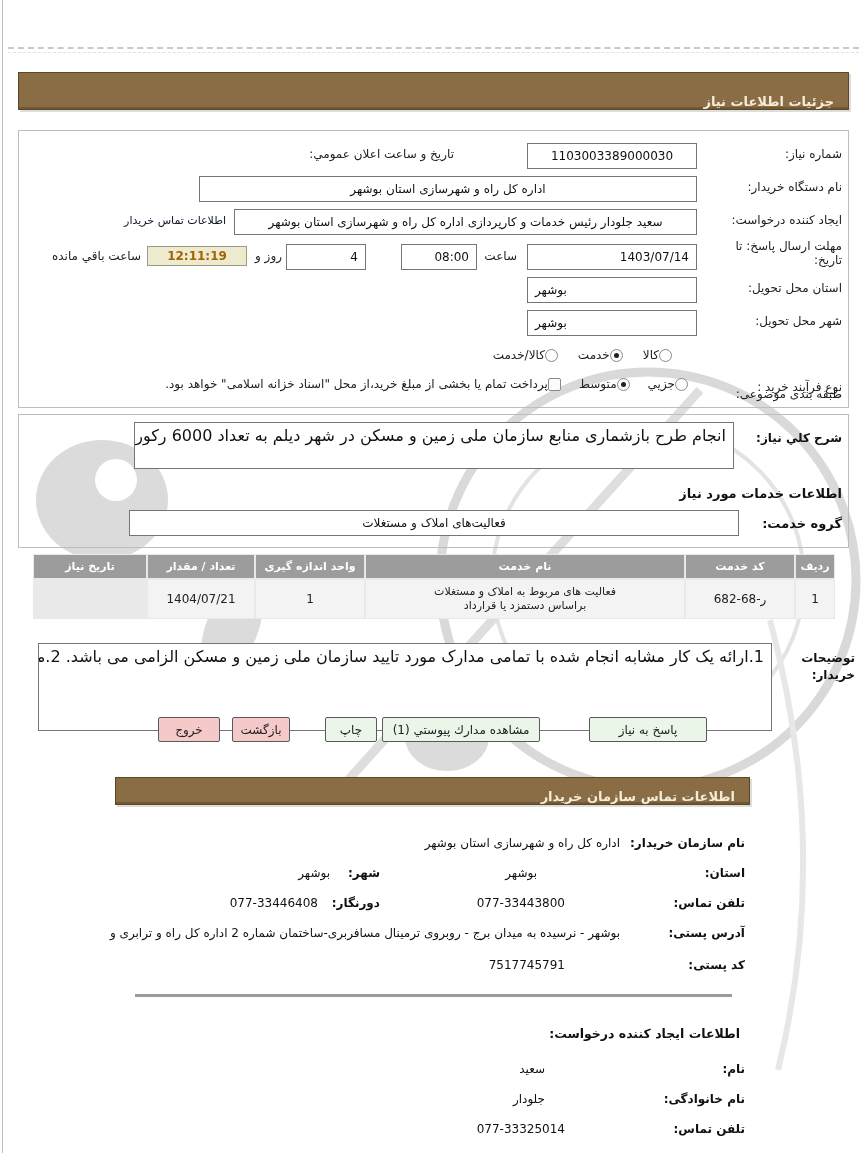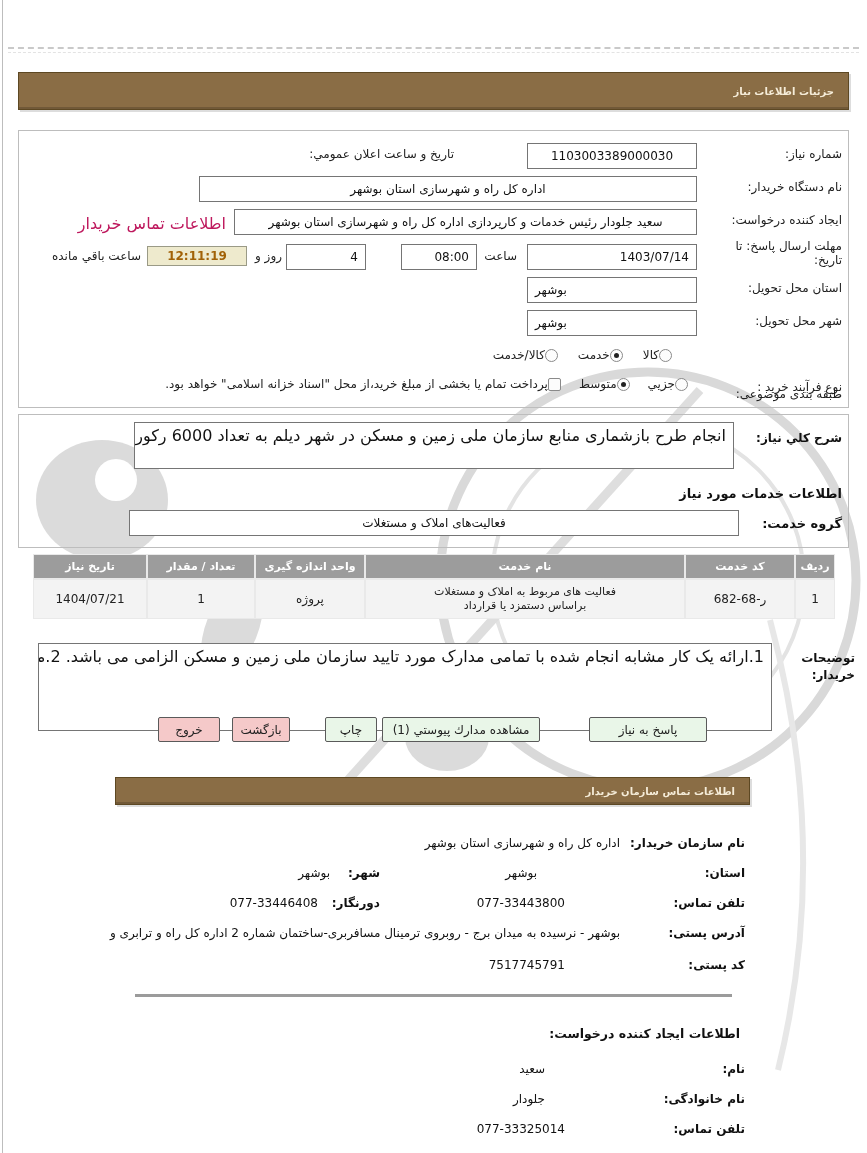--- a/index.html
+++ b/index.html
@@ -10,39 +10,39 @@
   }
   
   .edge-line { position:absolute; left:2px; top:0; bottom:0; width:1px; background:#bdbdbd; z-index:0; }
   .dash1 { position:absolute; top:47px; left:8px; right:8px; border-top:2px dashed #c9c9c9; z-index:0; }
   .dash2 { position:absolute; top:52px; left:8px; right:8px; border-top:1px dashed #e3e3e3; z-index:0; }
   .watermark { position:absolute; top:0; left:0; z-index:1; pointer-events:none; }
   
   .bar {
     position:absolute; background:#8a6d45; border:1px solid #5d4823;
     box-shadow: inset 0 -2px 0 rgba(0,0,0,.18), 2px 2px 0 rgba(120,120,120,.25);
-    color:#f5ecd8; font-weight:bold; font-size:10px; z-index:3;
-    display:flex; align-items:center; padding:0 14px;
+    color:#f5ecd8; font-weight:bold; font-size:13px; z-index:3;
+    display:flex; align-items:flex-end; padding:0 14px;
   }
   
   .panel { position:absolute; border:1px solid #bdbdbd; background:transparent; z-index:2; }
   .lbl { position:absolute; font-size:12px; color:#222; white-space:nowrap; z-index:3; text-align:right; }
   .lbl.b { font-weight:bold; color:#111; }
   .lbl.wrap { white-space:normal; }
   .field {
     position:absolute; background:#fff; border:1px solid #757575; height:26px;
     font-size:12px; color:#111; display:flex; align-items:center; justify-content:flex-end;
     padding:0 7px; z-index:2; white-space:nowrap; overflow:hidden;
   }
   .field.center { justify-content:center; }
   .ltr { direction:ltr; unicode-bidi:embed; }
   .area { position:absolute; background:#fff; border:1px solid #757575; z-index:2;
           font-size:16px; color:#111; padding:3px 7px; overflow:hidden; }
   .area .line { white-space:nowrap; direction:rtl; }
-  .link { position:absolute; color:#be185d; font-size:16px; z-index:3; cursor:pointer; white-space:nowrap;margin-left:28px; }
+  .link { position:absolute; color:#0f172a; font-size:11px; z-index:3; cursor:pointer; white-space:nowrap;margin-left:28px; }
   .timer { position:absolute; background:#eeeacd; border:1px solid #9a9a86; height:20px; width:100px;
            display:flex; align-items:center; justify-content:center; font-size:12px; font-weight:bold;
            color:#a16207; z-index:2; }
   
   .optrow { position:absolute; display:flex; align-items:center; gap:20px; z-index:2; }
   .opt { display:flex; align-items:center; gap:0; font-size:12px; color:#222; }
   .radio { width:13px; height:13px; border:1px solid #8a8a8a; border-radius:50%; background:#fdfdfd;
            position:relative; flex:0 0 auto; }
   .radio.checked::after { content:""; position:absolute; inset:3px; border-radius:50%; background:#222; }
   .cbox { width:13px; height:13px; border:1px solid #8a8a8a; border-radius:2px; background:#fcfcfc; flex:0 0 auto; }
@@ -170,21 +170,20 @@
     <div class="th">تعداد / مقدار</div>
     <div class="th">تاریخ نیاز</div>
   </div>
   <div class="trow" style="margin-top:2px;">
     <div class="td">1</div>
     <div class="td ltr">ر-68-682</div>
     <div class="td">
       <span class="small">فعالیت های مربوط به املاک و مستغلات</span>
       <span class="small">براساس دستمزد یا قرارداد</span>
     </div>
-    <div class="td">پروژه</div>
     <div class="td">1</div>
     <div class="td ltr">1404/07/21</div>
   </div>
 </div>
 
 <span class="lbl b wrap" style="right:12px; top:650px; width:80px; line-height:17px;">توضیحات خریدار:</span>
 <div class="area" style="left:38px; width:734px; top:627px; height:88px;margin-top:16px;">
   <div class="line">1.ارائه یک کار مشابه انجام شده با تمامی مدارک مورد تایید سازمان ملی زمین و مسکن الزامی می باشد. 2.مدارک پیوستی الزامی می باشد.</div>
 </div>
 

